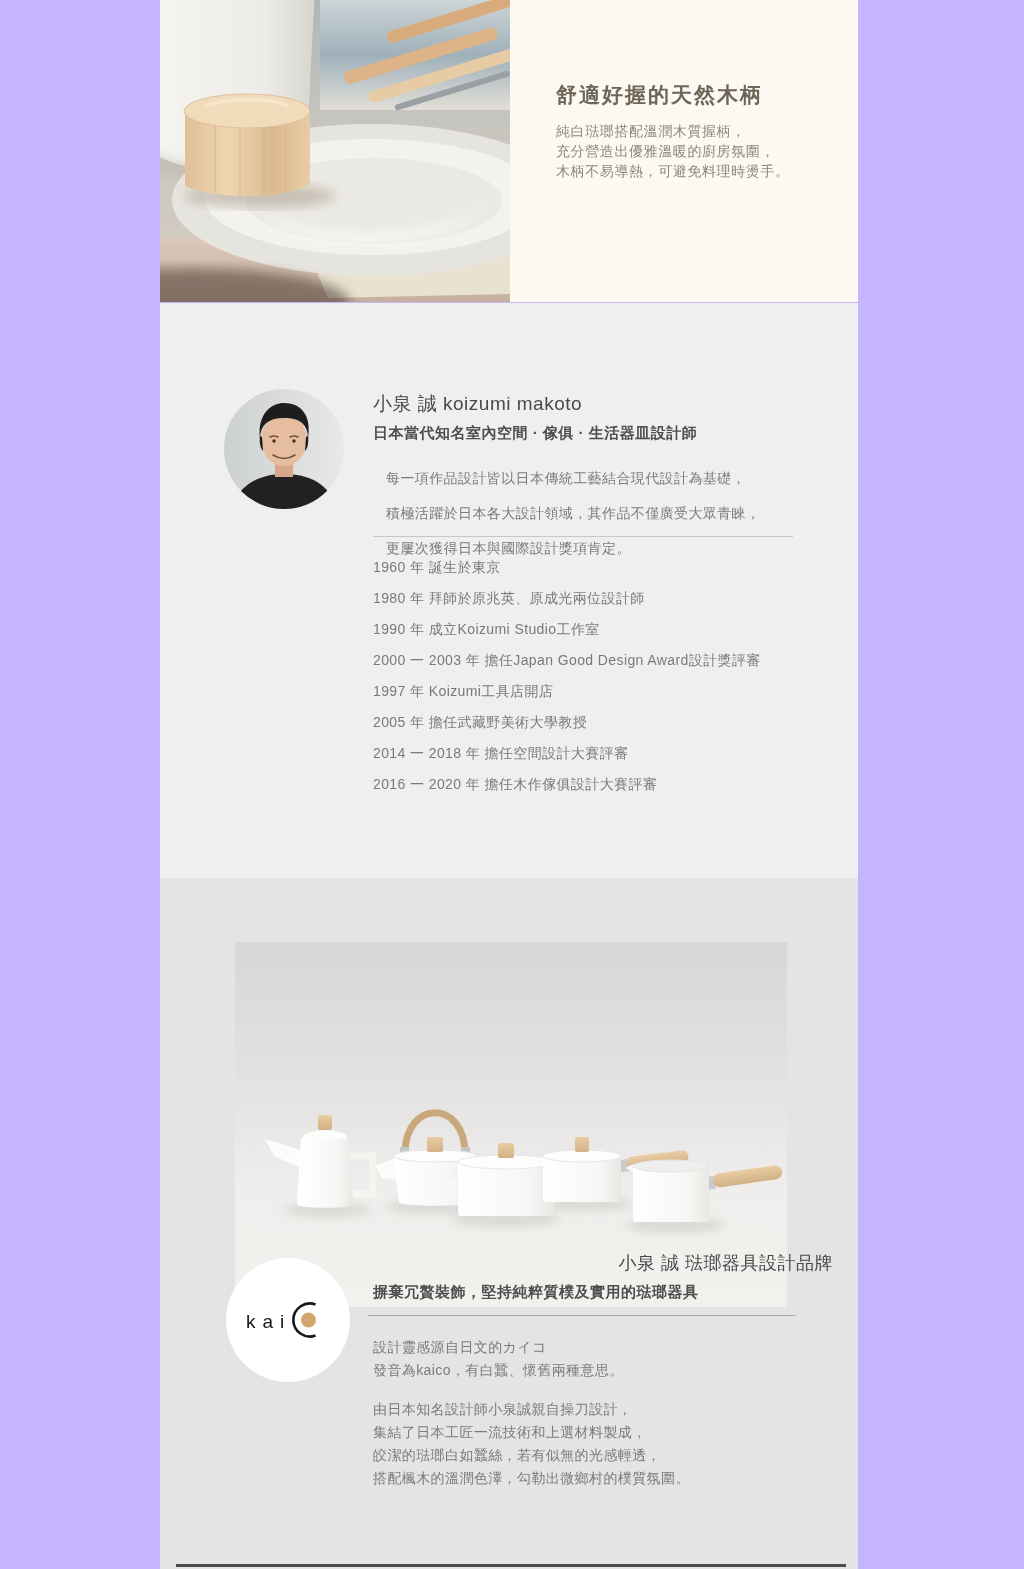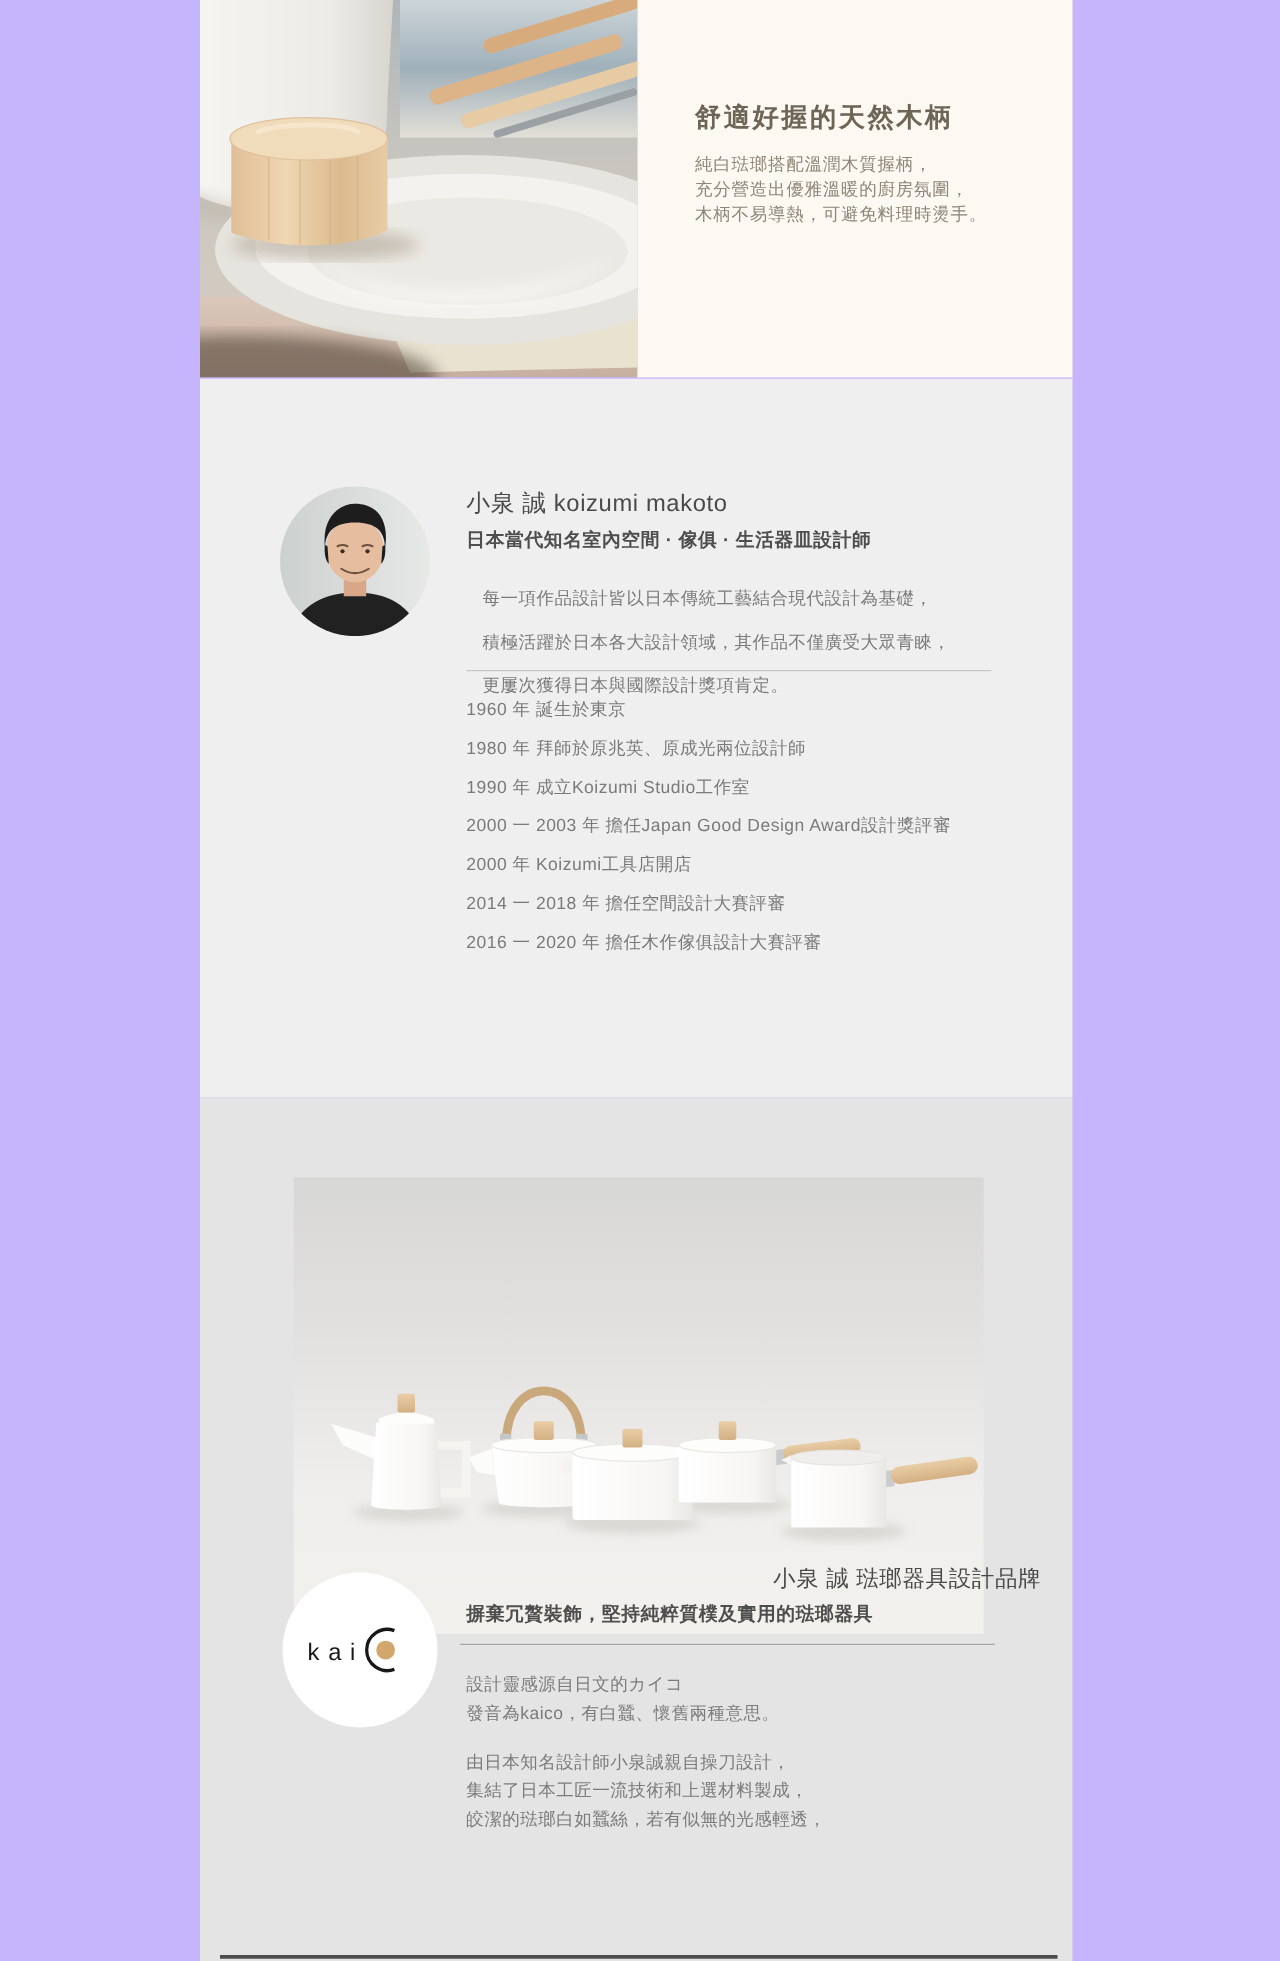--- a/index.html
+++ b/index.html
@@ -167,21 +167,22 @@
       <p class="bio-line">每一項作品設計皆以日本傳統工藝結合現代設計為基礎，</p>
       <p class="bio-line">積極活躍於日本各大設計領域，其作品不僅廣受大眾青睞，</p>
       <p class="bio-line">更屢次獲得日本與國際設計獎項肯定。</p>
     </div>
     <div class="divider-1"></div>
     <ul class="timeline">
       <li>1960 年  誕生於東京</li>
       <li>1980 年  拜師於原兆英、原成光兩位設計師</li>
       <li>1990 年  成立Koizumi Studio工作室</li>
       <li>2000 一 2003 年 擔任Japan Good Design Award設計獎評審</li>
-      <li>2000 年  Koizumi工具店開店</li>
+      <li>1997 年  Koizumi工具店開店</li>
+      <li>2005 年  擔任武藏野美術大學教授</li>
       <li>2014 一 2018 年 擔任空間設計大賽評審</li>
       <li>2016 一 2020 年 擔任木作傢俱設計大賽評審</li>
     </ul>
   </section>
 
   <section class="brand">
     <div class="product-photo">
       <svg width="552" height="365" viewBox="0 0 552 365">
         <defs>
           <linearGradient id="vg" x1="0" y1="0" x2="1" y2="0">
@@ -271,18 +272,19 @@
 
     <div class="brand-intro">
       <p class="brand-line">設計靈感源自日文的カイコ</p>
       <p class="brand-line">發音為kaico，有白蠶、懷舊兩種意思。</p>
     </div>
 
     <div class="brand-desc">
       <p class="brand-line">由日本知名設計師小泉誠親自操刀設計，</p>
       <p class="brand-line">集結了日本工匠一流技術和上選材料製成，</p>
       <p class="brand-line">皎潔的琺瑯白如蠶絲，若有似無的光感輕透，</p>
+      <p class="brand-line">搭配楓木的溫潤色澤，勾勒出微鄉村的樸質氛圍。</p>
     </div>
 
     <div class="bottom-rule"></div>
   </section>
 
 </div>
 
 </body></html>

